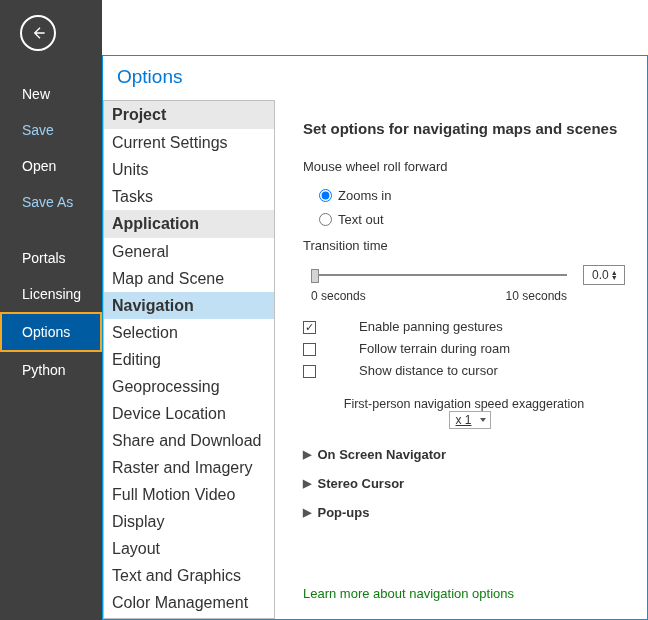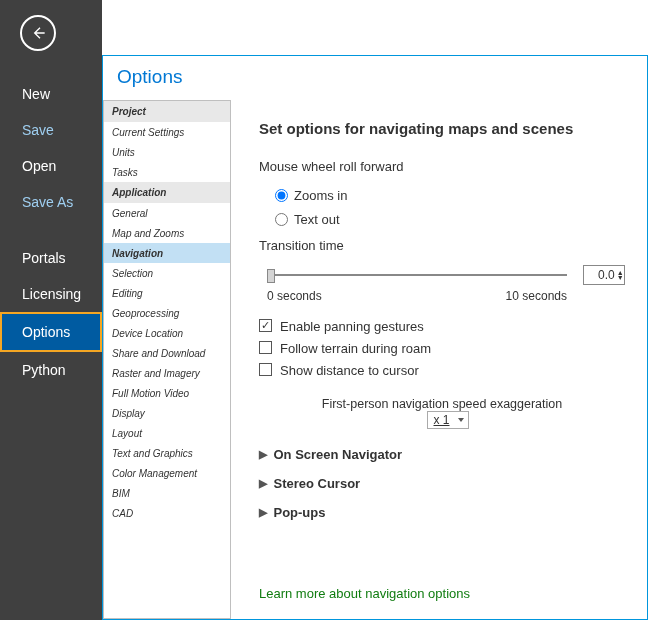--- a/index.html
+++ b/index.html
@@ -7,38 +7,38 @@
   .backstage { width: 102px; background: #404040; color: #fff; display: flex; flex-direction: column; padding-top: 15px; }
   .back-btn { width: 36px; height: 36px; margin-left: 20px; margin-bottom: 25px; border: 2px solid #fff; border-radius: 50%; display: flex; align-items: center; justify-content: center; cursor: pointer; }
   .back-btn svg { width: 16px; height: 16px; fill: none; stroke: #fff; stroke-width: 2; }
   .bs-item { padding: 10px 0 10px 22px; font-size: 14px; cursor: pointer; }
   .bs-item.disabled { color: #9fcff1; }
   .bs-item.selected { background: #005ba1; padding-left: 20px; border: 2px solid #f5a623; }
   .bs-spacer { height: 20px; }
   .options-panel { flex: 1; display: flex; flex-direction: column; border: 1px solid #0096dd; margin-top: 55px; }
   .options-title { color: #0078d4; font-size: 19px; padding: 10px 14px 12px 14px; }
   .options-body { flex: 1; display: flex; border-top: none; overflow: hidden; }
-  .category-pane { width: 128px; border: 1px solid #bfbfbf; overflow-y: scroll; font-size: 10px; color: #333; background: #fff; font-style: italic; }
+  .category-pane { width: 172px; border: 1px solid #bfbfbf; overflow-y: scroll; font-size: 16px; color: #333; background: #fff; }
   .cat-header { background: #e8e8e8; font-weight: bold; padding: 5px 8px; color: #333; }
   .cat-item { padding: 4.5px 8px; cursor: pointer; }
   .cat-item.selected { background: #c2e0f4; font-weight: bold; }
   .detail-pane { flex: 1; padding: 20px 22px 12px 28px; font-size: 13px; color: #333; display: flex; flex-direction: column; }
   .detail-title { font-size: 15px; font-weight: bold; margin-bottom: 22px; }
   .section-label { margin-bottom: 6px; }
   .radio-row { display: flex; align-items: center; margin: 8px 0 1px 16px; }
   .radio-row input { margin-right: 6px; }
   .slider-area { display: flex; align-items: center; margin-top: 6px; margin-bottom: 4px; }
   .slider-track { flex: 1; height: 14px; display: flex; align-items: center; position: relative; margin-left: 8px; margin-right: 16px; }
   .slider-line { height: 2px; background: #888; flex: 1; }
   .slider-thumb { position: absolute; left: 0; top: 1px; width: 8px; height: 14px; background: #d4d4d4; border: 1px solid #888; cursor: pointer; }
-  .slider-value { width: 42px; border: 1px solid #888; padding: 2px 14px; font-size: 12px; display: flex; align-items: center; justify-content: space-between; }
+  .slider-value { width: 42px; border: 1px solid #888; padding: 2px 8px; font-size: 12px; display: flex; align-items: center; justify-content: space-between; }
   .spinner { display: flex; flex-direction: column; line-height: 5px; font-size: 7px; margin-left: 2px; }
   .spinner span { cursor: pointer; }
   .slider-labels { display: flex; justify-content: space-between; margin-left: 8px; margin-right: 58px; font-size: 12px; margin-bottom: 16px; }
-  .check-row { display: flex; align-items: flex-start; margin-bottom: 7px; }
+  .check-row { display: flex; align-items: flex-end; margin-bottom: 7px; gap: 35px; }
   .chk { width: 13px; height: 13px; border: 1px solid #555; margin-right: 8px; display: inline-flex; align-items: center; justify-content: center; font-size: 11px; cursor: pointer; }
   .chk.checked::after { content: "✓"; color: #333; line-height: 1; }
   .speed-row { display: flex; align-items: center; margin-top: 12px; margin-bottom: 18px; font-size: 12.5px; flex-direction: column; }
   .speed-select { margin-left: 12px; border: 1px solid #aaa; padding: 1px 18px 1px 5px; position: relative; cursor: pointer; font-size: 12px; text-decoration: underline; }
   .speed-select::after { content: ""; position: absolute; right: 4px; top: 6px; border-left: 3px solid transparent; border-right: 3px solid transparent; border-top: 4px solid #555; }
   .expander { display: flex; align-items: center; font-weight: bold; margin-bottom: 14px; cursor: pointer; }
   .exp-chevron { margin-right: 6px; font-size: 11px; color: #555; }
   .link { color: #107c10; margin-top: auto; cursor: pointer; font-size: 13px; padding-bottom: 6px; }
   ::-webkit-scrollbar { width: 16px; }
   ::-webkit-scrollbar-track { background: #f0f0f0; }
@@ -68,21 +68,21 @@
 <div class="options-panel">
   <div class="options-title">Options</div>
   <div class="options-body">
     <div class="category-pane">
       <div class="cat-header">Project</div>
       <div class="cat-item">Current Settings</div>
       <div class="cat-item">Units</div>
       <div class="cat-item">Tasks</div>
       <div class="cat-header">Application</div>
       <div class="cat-item">General</div>
-      <div class="cat-item">Map and Zooms</div>
+      <div class="cat-item">Map and Scene</div>
       <div class="cat-item selected">Navigation</div>
       <div class="cat-item">Selection</div>
       <div class="cat-item">Editing</div>
       <div class="cat-item">Geoprocessing</div>
       <div class="cat-item">Device Location</div>
       <div class="cat-item">Share and Download</div>
       <div class="cat-item">Raster and Imagery</div>
       <div class="cat-item">Full Motion Video</div>
       <div class="cat-item">Display</div>
       <div class="cat-item">Layout</div>

